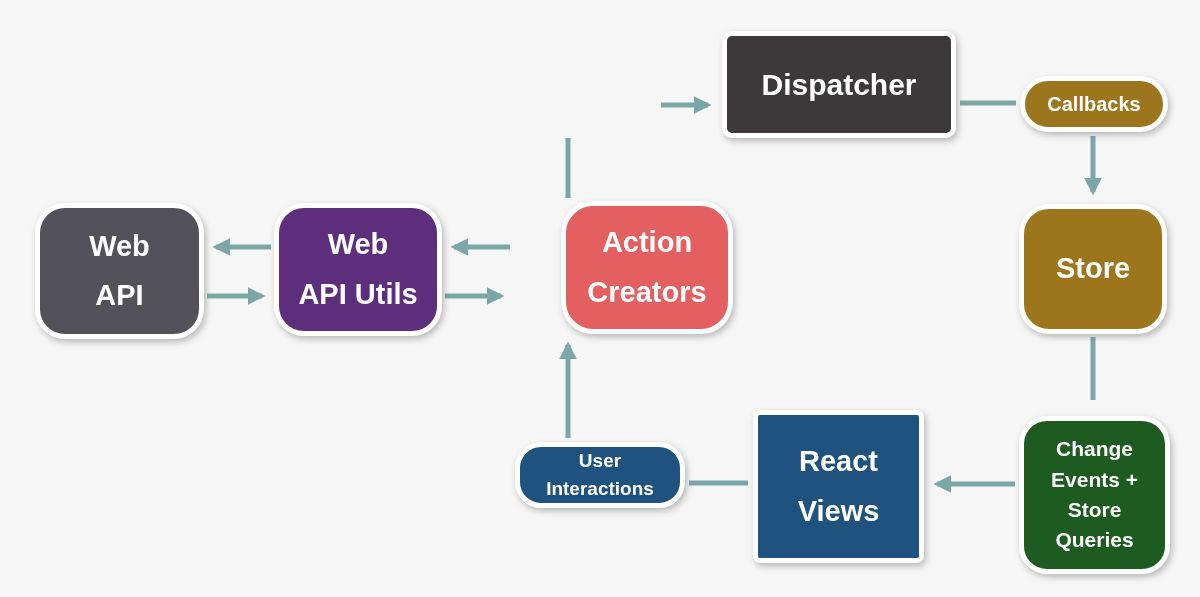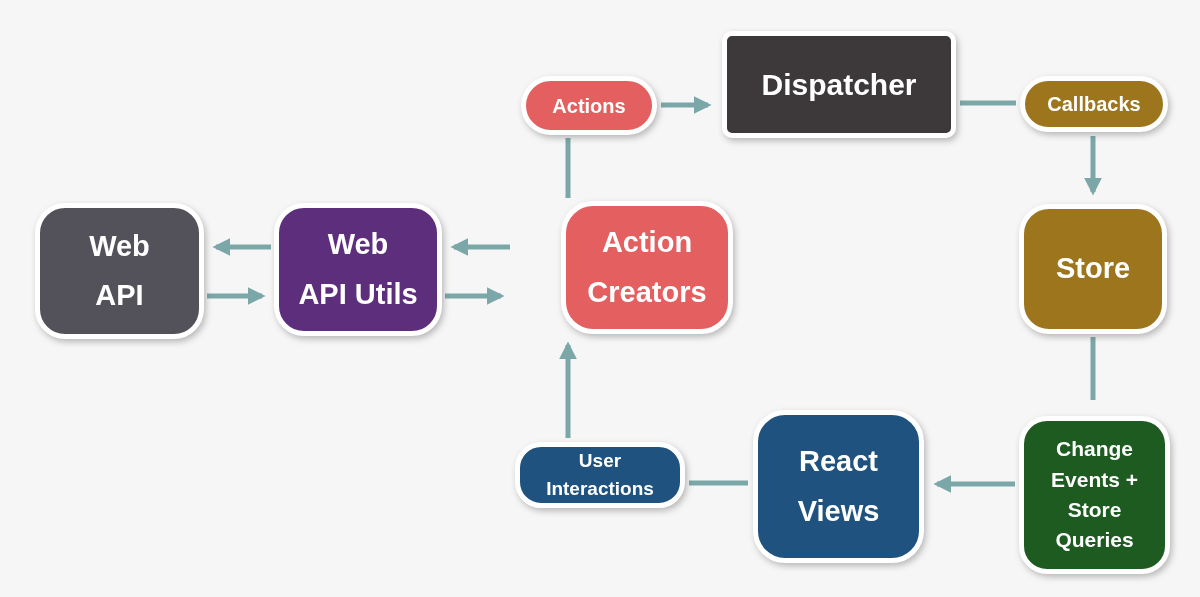--- a/index.html
+++ b/index.html
@@ -28,21 +28,21 @@
   .big    { font-size: 29px; line-height: 1.7; }
   .pill   { font-size: 20px; line-height: 1.2; border-radius: 32px; }
   .n-web-api          { left: 35px;   top: 203px; width: 169px; height: 136px; border-radius: 30px; }
   .n-web-api-utils    { left: 274px;  top: 203px; width: 168px; height: 133px; border-radius: 30px; }
   .n-action-creators  { left: 513px;  top: 201px; width: 172px; height: 133px; border-radius: 32px; }
   .n-actions          { left: 521px;  top: 76px;  width: 136px; height: 59px;  }
   .n-dispatcher       { left: 722px;  top: 31px;  width: 234px; height: 107px; border-radius: 10px; font-size: 30px; line-height: 1.2; }
   .n-callbacks        { left: 1020px; top: 76px;  width: 148px; height: 56px;  }
   .n-store            { left: 1019px; top: 204px; width: 148px; height: 130px; border-radius: 30px; }
   .n-change-events    { left: 1019px; top: 403px; width: 151px; height: 158px; border-radius: 28px; font-size: 21px; line-height: 1.45; margin-top: 13px; }
-  .n-react-views      { left: 753px;  top: 410px; width: 171px; height: 153px; border-radius: 32px; }
+  .n-react-views      { left: 753px;  top: 410px; width: 171px; height: 153px; border-radius: 7px; }
   .n-user-interactions{ left: 515px;  top: 442px; width: 170px; height: 66px;  border-radius: 26px; font-size: 19px; line-height: 1.45; }
 </style>
 </head>
 <body style="background: rgb(247, 246, 246);">
 
 <div class="canvas">
 
   <svg class="edges" viewBox="0 0 1200 597" aria-hidden="true">
     <defs>
       <marker id="ah" viewBox="0 0 10 10" refX="8" refY="5" markerWidth="3.6" markerHeight="3.6" orient="auto-start-reverse">
@@ -71,23 +71,20 @@
   <div class="node big n-web-api-utils" style="background: rgb(92, 46, 123);">
     <span class="label">Web
 API Utils</span>
   </div>
 
   <div class="node big n-action-creators" style="background: rgb(228, 95, 95); margin-left: 48px;">
     <span class="label">Action
 Creators</span>
   </div>
 
-  <div class="node pill n-actions" style="background: rgb(228, 95, 95);">
-    <span class="label">Actions</span>
-  </div>
 
   <div class="node n-dispatcher" style="background: rgb(61, 57, 58);">
     <span class="label">Dispatcher</span>
   </div>
 
   <div class="node pill n-callbacks" style="background: rgb(157, 117, 29);">
     <span class="label">Callbacks</span>
   </div>
 
   <div class="node big n-store" style="background: rgb(157, 117, 29);">

